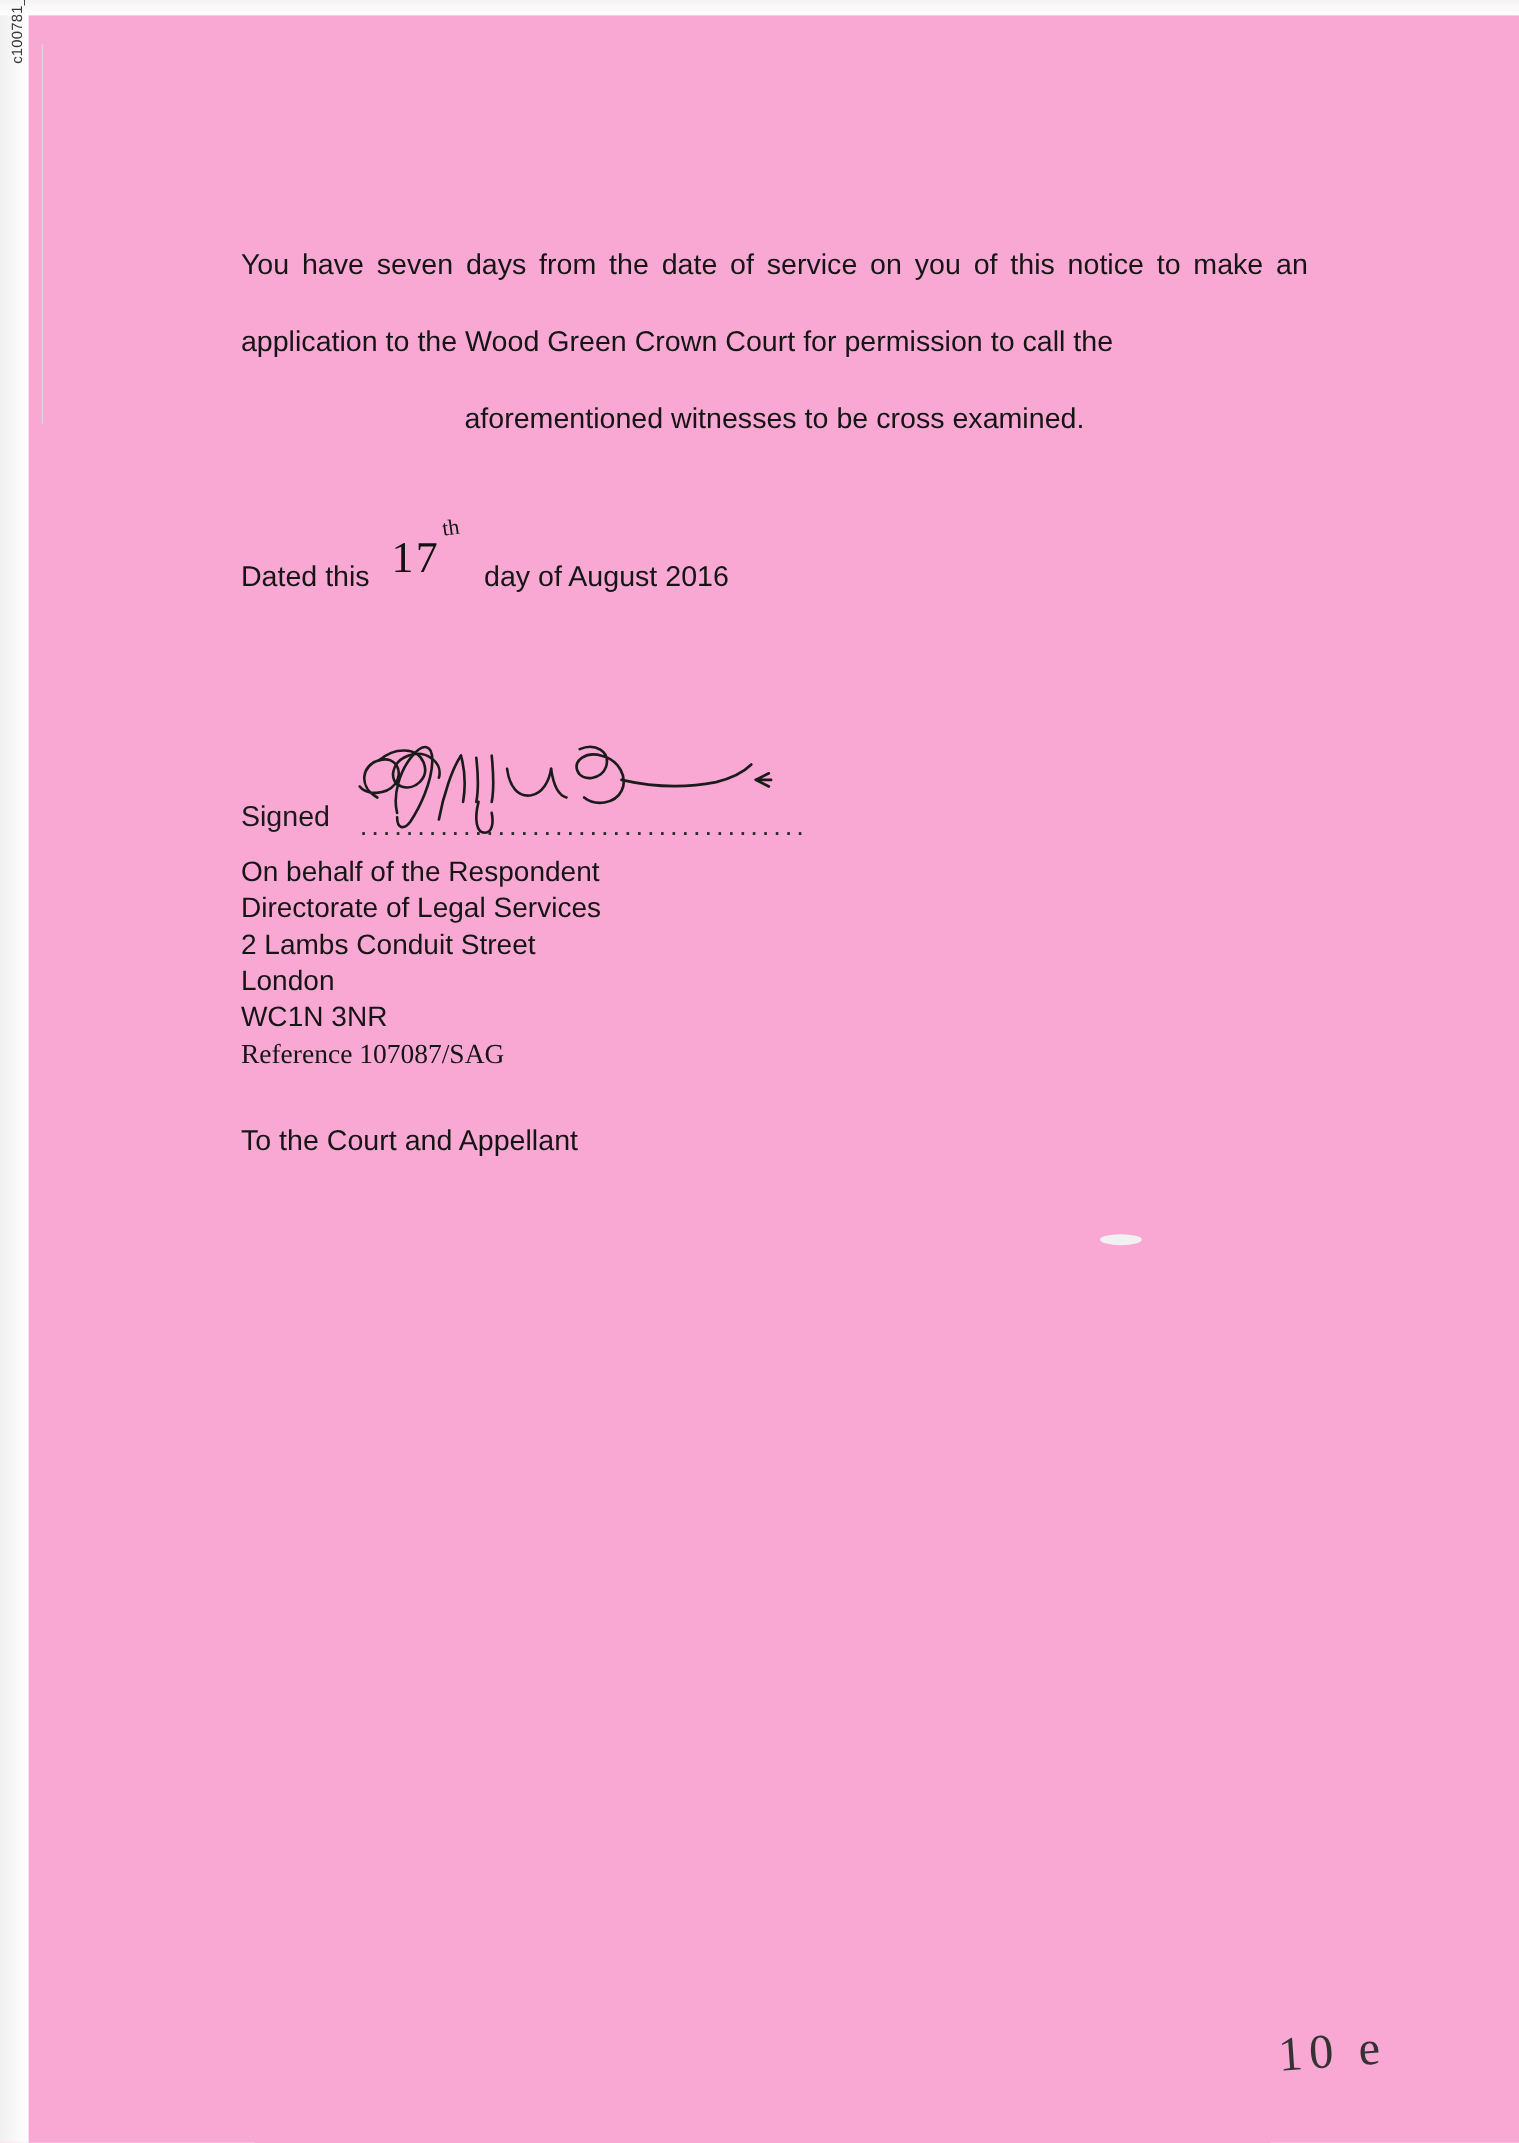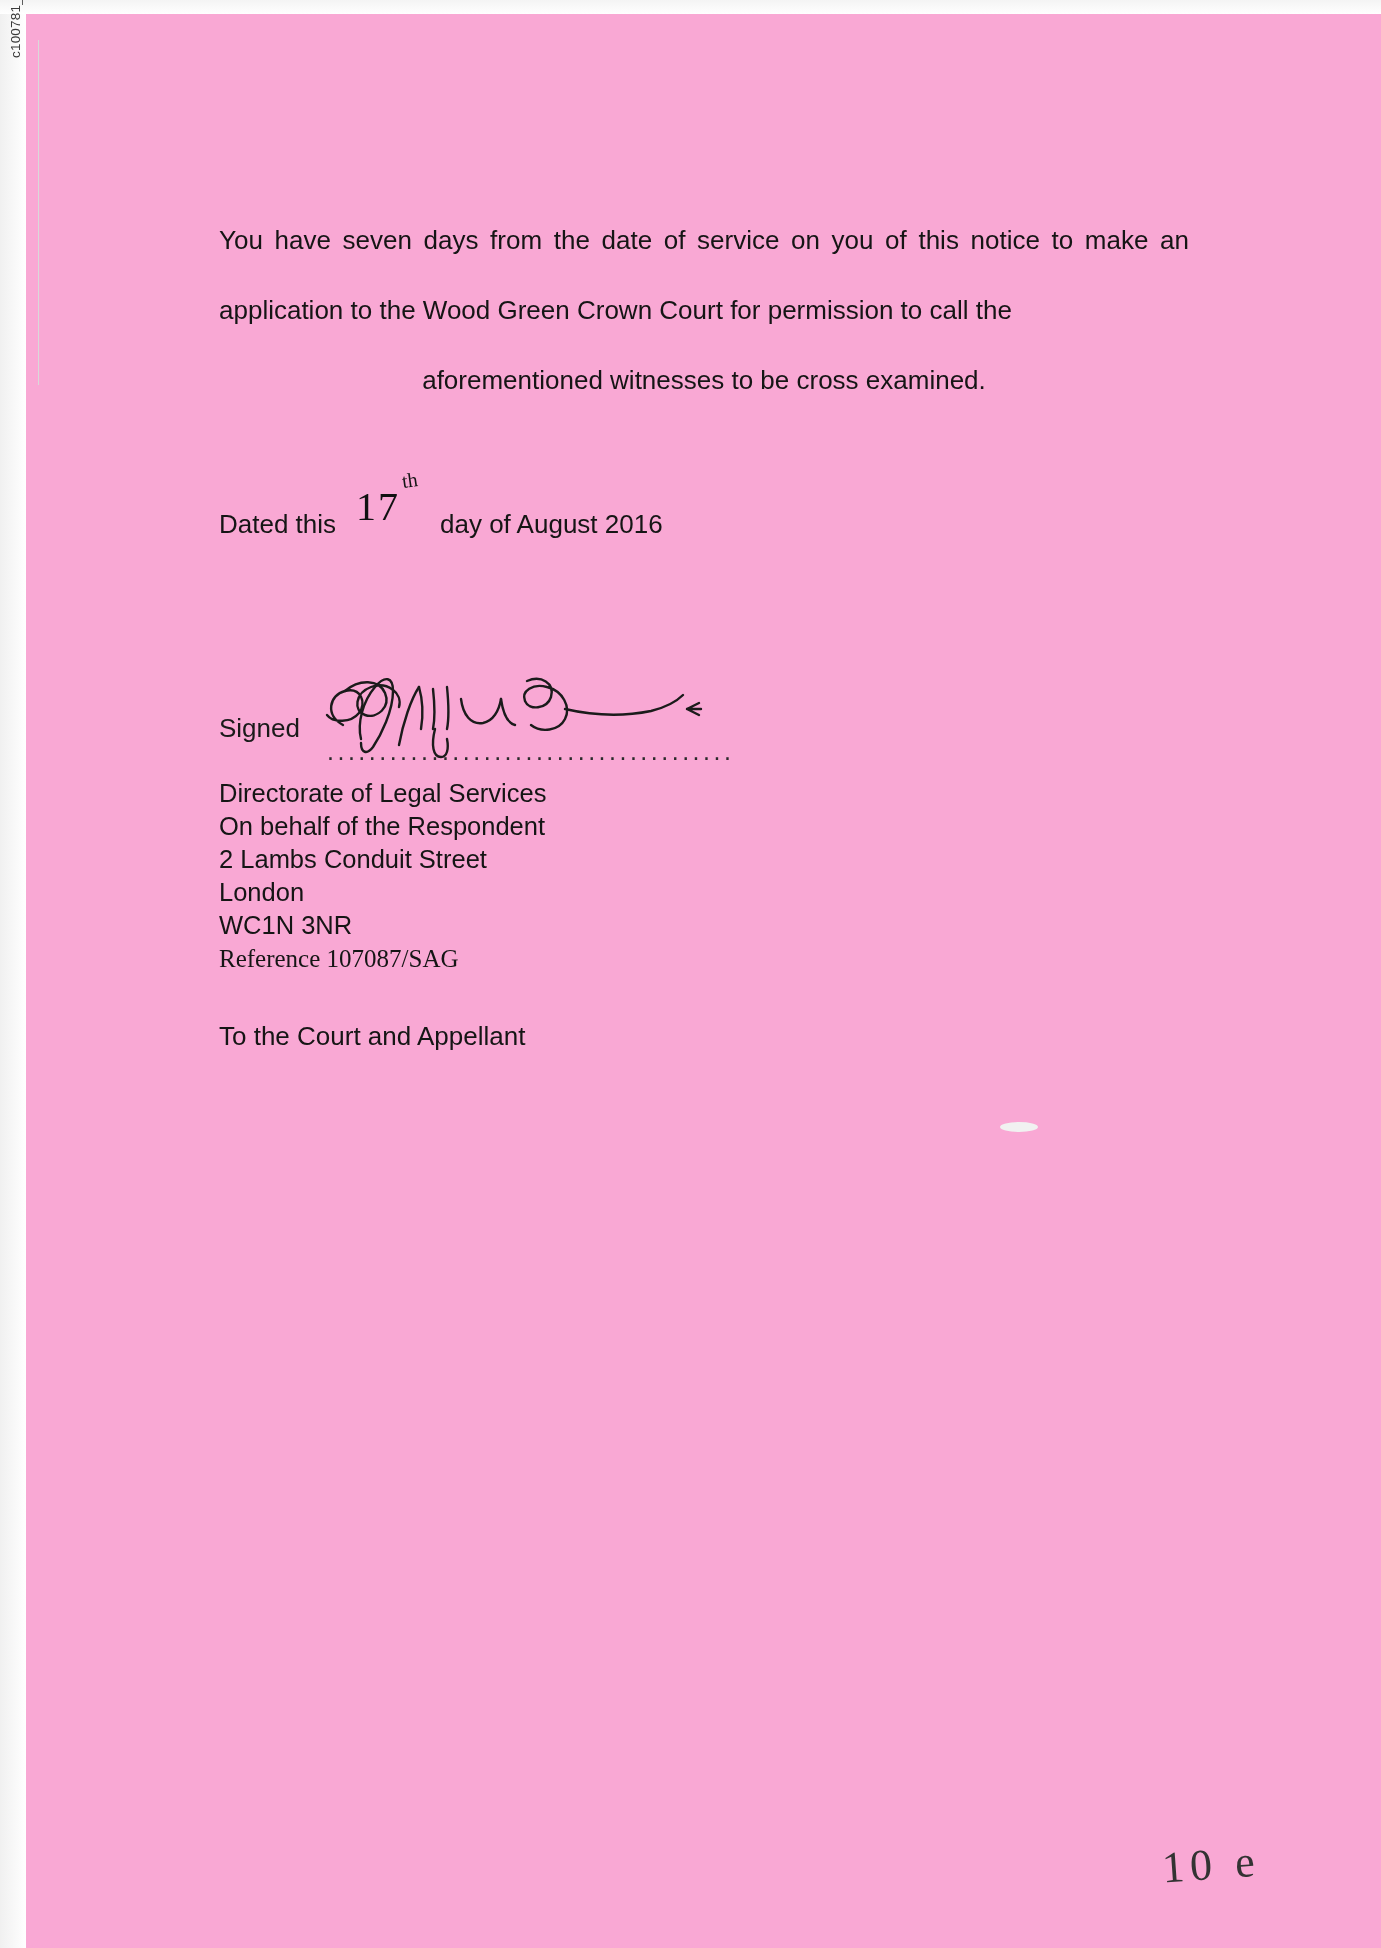--- a/index.html
+++ b/index.html
@@ -108,21 +108,21 @@
   }
   .dated-rest { position: absolute; left: 221px; top: 10px; }
 
   
   .sign-row {
     margin-top: 148px;
     position: relative;
     height: 64px;
     font-size: 26px;
   }
-  .sign-label { position: absolute; left: 0; top: 14px; }
+  .sign-label { position: absolute; left: 0; top: 28px; }
   .sign-dots {
     position: absolute;
     left: 108px;
     top: 38px;
     width: 405px;
     font-size: 25px;
     letter-spacing: 3.5px;
     color: #2a2a2a;
     overflow: hidden;
     white-space: nowrap;
@@ -218,22 +218,22 @@
           <path d="M186,46 C188,60 192,70 200,72"></path>
           <path d="M212,28 C226,22 240,30 236,44 C232,56 214,58 210,48 C206,38 218,30 232,34 C248,38 256,54 250,66 C244,78 226,80 216,72"></path>
           <path d="M250,56 C276,62 306,64 336,58 C352,54 362,48 368,42"></path>
           <path d="M120,76 C116,92 118,104 126,104 C132,104 134,96 132,86"></path>
           <path d="M372,56 l12,-6 M372,56 l12,6 M372,56 l14,0"></path>
         </g>
       </svg>
     </div>
 
     <div class="addr">
+      <div>On behalf of the Respondent</div>
       <div>Directorate of Legal Services</div>
-      <div>On behalf of the Respondent</div>
       <div>2 Lambs Conduit Street</div>
       <div>London</div>
       <div>WC1N 3NR</div>
       <div class="ref">Reference 107087/SAG</div>
     </div>
 
     <div class="tail">To the Court and Appellant</div>
   </div>
 
   <div class="smudge"></div>

